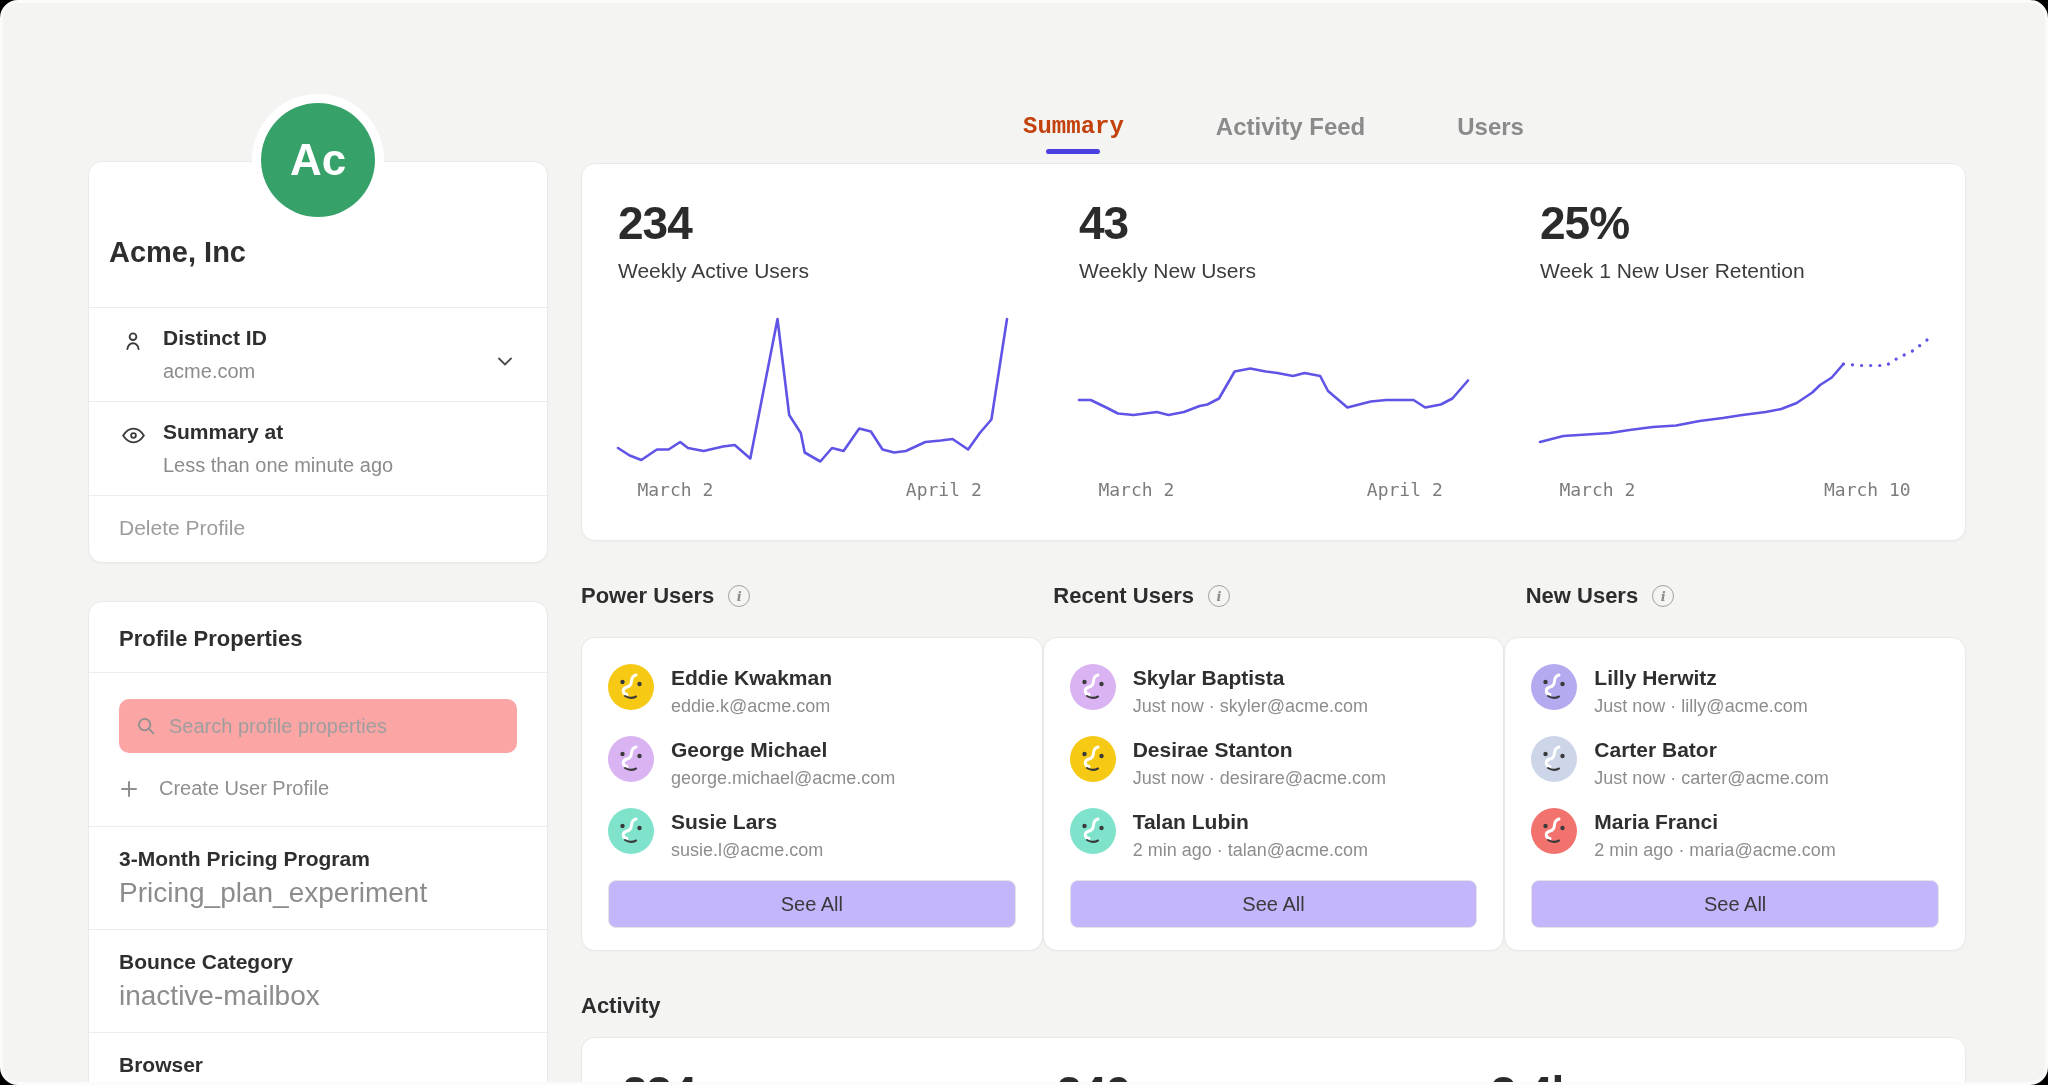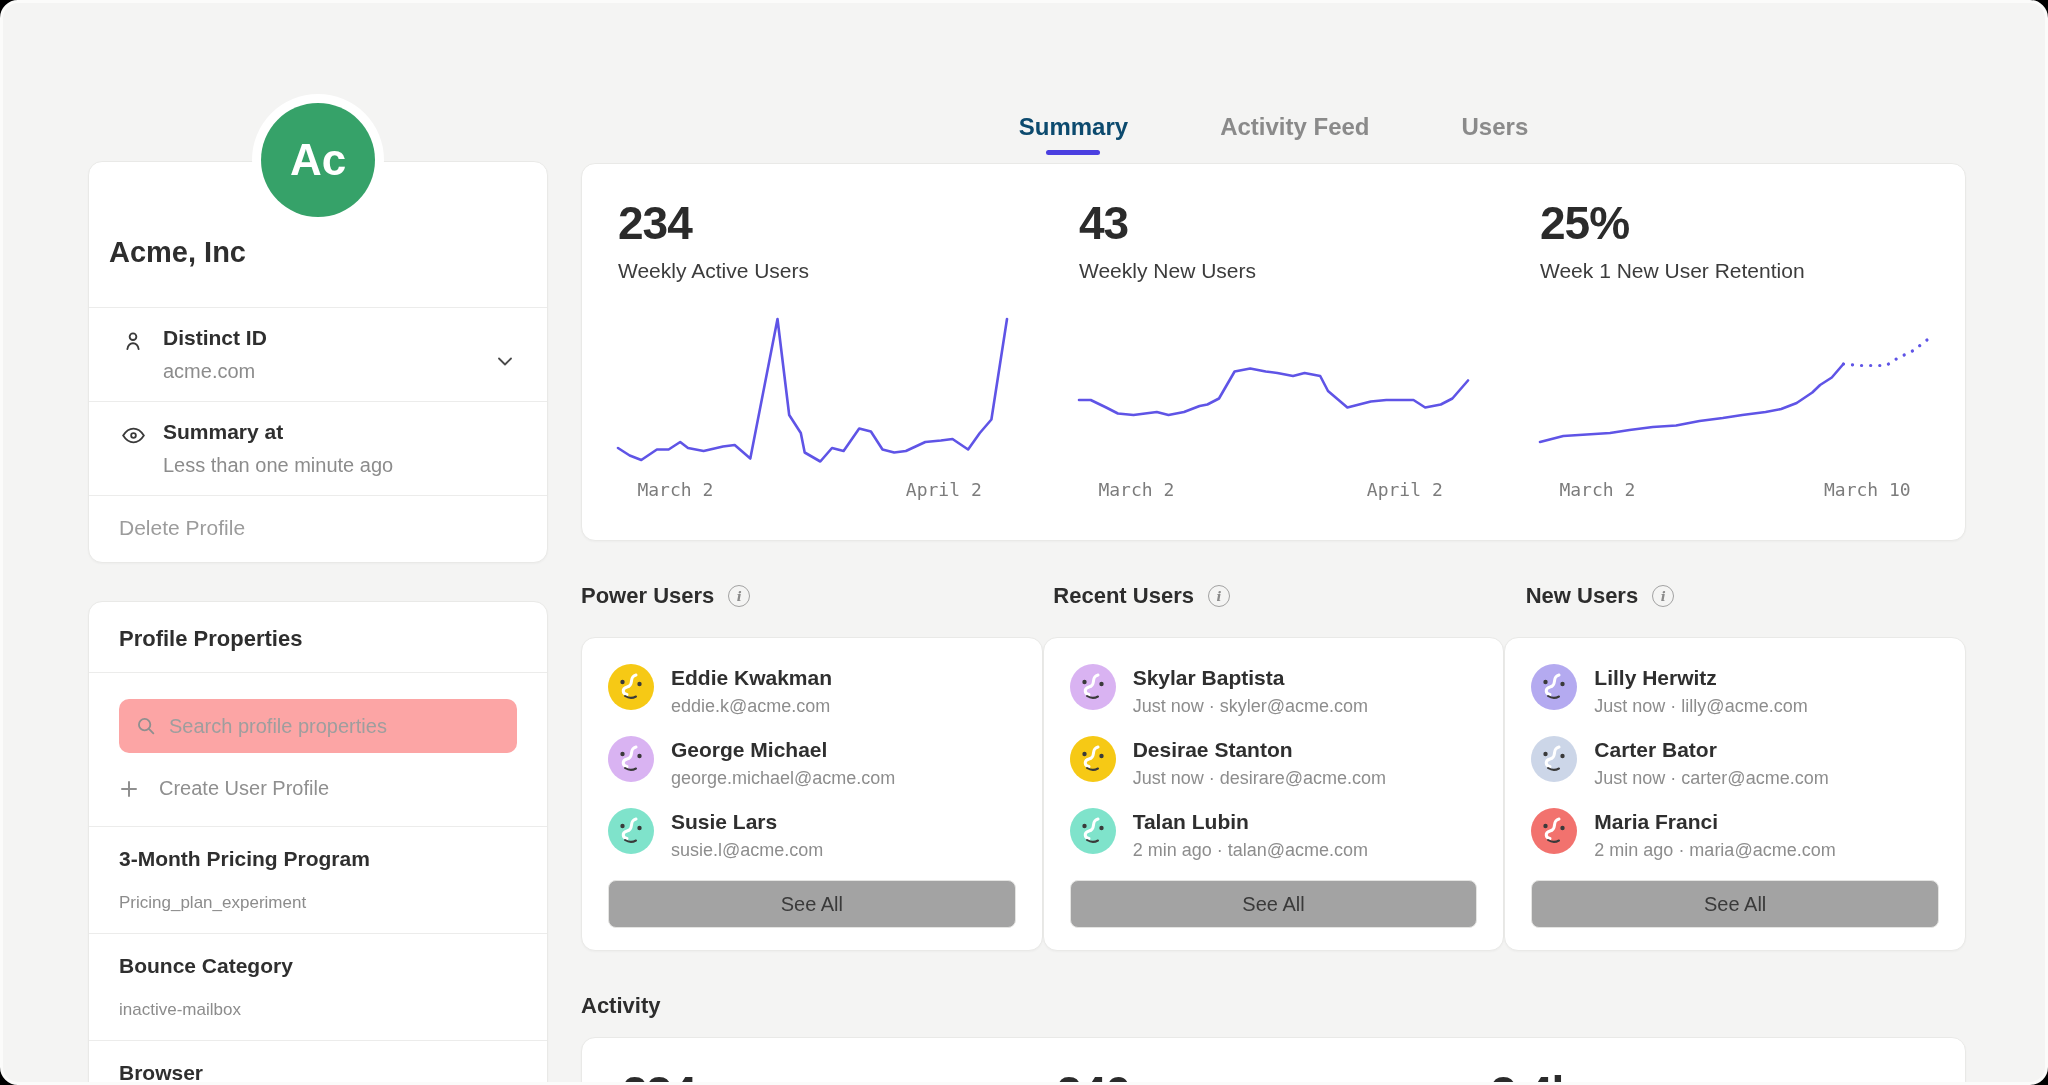--- a/index.html
+++ b/index.html
@@ -33,27 +33,27 @@
   .search-box input { flex:1; border:none; outline:none; background:transparent; font-size:20px; color:#444;
                       font-family:"Liberation Sans", sans-serif; }
   .search-box input::placeholder { color:#9e9e9e; }
   .create-row { margin:24px 30px 26px; display:flex; align-items:center; gap:20px;
                 font-size:20px; color:#8f8f8f; cursor:pointer; border:none; background:none;
                 font-family:"Liberation Sans", sans-serif; }
   .props-list { border-top:1px solid #ececeb; }
   .prop { padding:20px 30px; border-bottom:1px solid #ececeb; }
   .prop:last-child { border-bottom:none; }
   .prop-name { font-size:21px; font-weight:600; color:#2f2f2f; }
-  .prop-value { font-size:17px; color:#8c8c8c; margin-top:22px; }
+  .prop-value { font-size:28px; color:#8c8c8c; margin-top:6px; }
 
   
   .main { position:absolute; left:578px; top:0; width:1385px; }
   .tabs { position:absolute; top:110px; left:0; width:100%; display:flex; justify-content:center; gap:92px; }
   .tab { font-size:24px; font-weight:600; color:#8a8a8a; cursor:pointer; text-align:center; }
-  .tab.active { color:#0c4a6e; }
+  .tab.active { color:#c2410c;font-family:Liberation Mono, monospace; }
   .tab-underline { width:54px; height:5px; border-radius:3px; margin:9px auto 0; }
 
   .stats-card { position:absolute; top:160px; left:0; width:1385px; height:378px; }
   .stats-grid { display:grid; grid-template-columns:repeat(3,1fr); padding-top:32px; height:100%; }
   .stat-col { padding:0 36px; }
   .stat-value { font-size:46px; font-weight:800; color:#2b2b2b; letter-spacing:-1px; }
   .stat-label { font-size:21px; color:#3c3c3c; margin-top:9px; }
   .spark { position:relative; margin-top:30px; height:150px; }
   .spark svg { position:absolute; inset:0; overflow:visible; }
   .axis { position:relative; height:26px; margin-top:16px; }
@@ -66,21 +66,21 @@
                display:flex; align-items:center; justify-content:center;
                font-family:"DejaVu Serif", serif; font-style:italic; font-size:13px; cursor:pointer; }
 
   .user-cards { position:absolute; top:634px; left:0; width:1385px;
                 display:grid; grid-template-columns:repeat(3,1fr); }
   .user-card { padding:26px 26px 22px; }
   .user-row { display:flex; gap:17px; align-items:flex-start; margin-bottom:19px; cursor:pointer; }
   .u-avatar { width:46px; height:46px; border-radius:50%; flex:none; overflow:hidden; }
   .u-name { font-size:21px; font-weight:600; color:#2f2f2f; padding-top:2px; }
   .u-sub { font-size:18px; color:#8d8d8d; margin-top:6px; }
-  .see-all { display:block; width:100%; height:48px; margin-top:8px; background:#a3a3a3;
+  .see-all { display:block; width:100%; height:48px; margin-top:8px; background:#c4b5fd;
              border:1px solid #e4e4e2; border-radius:8px; font-size:20px; color:#3a3a3a;
              font-family:"Liberation Sans", sans-serif; cursor:pointer; }
 
   .activity-header { position:absolute; top:990px; left:0; font-size:22px; font-weight:700; color:#2d2d2d; }
   .activity-card { position:absolute; top:1034px; left:0; width:1385px; height:240px; }
   .activity-grid { display:grid; grid-template-columns:repeat(3,1fr); padding:28px 40px; }
 </style>
 </head>
 <body>
 

